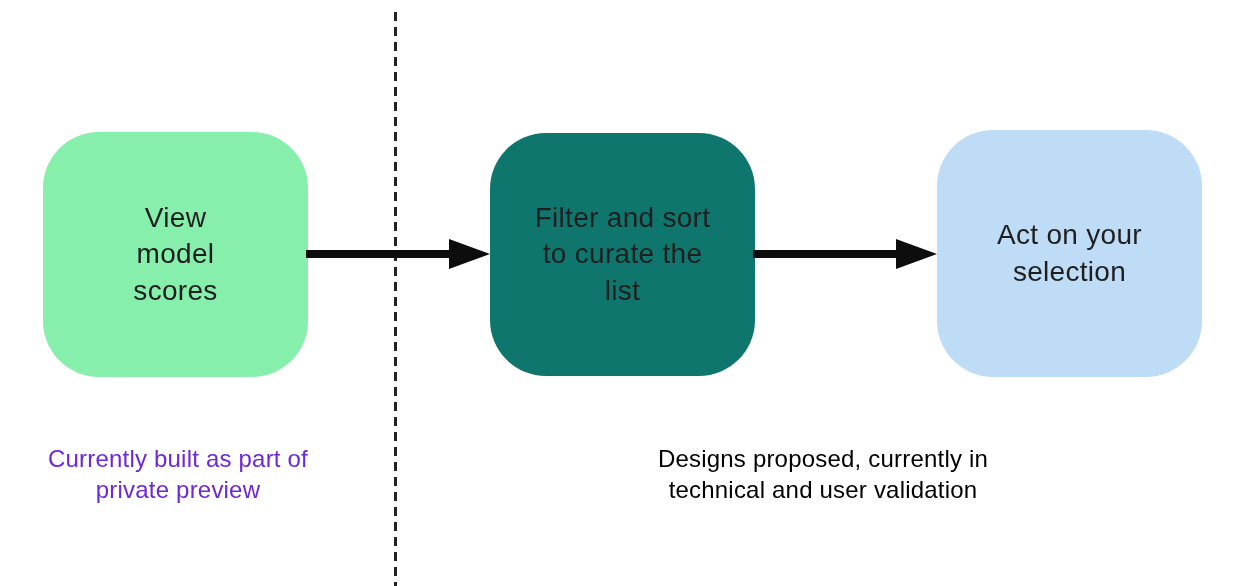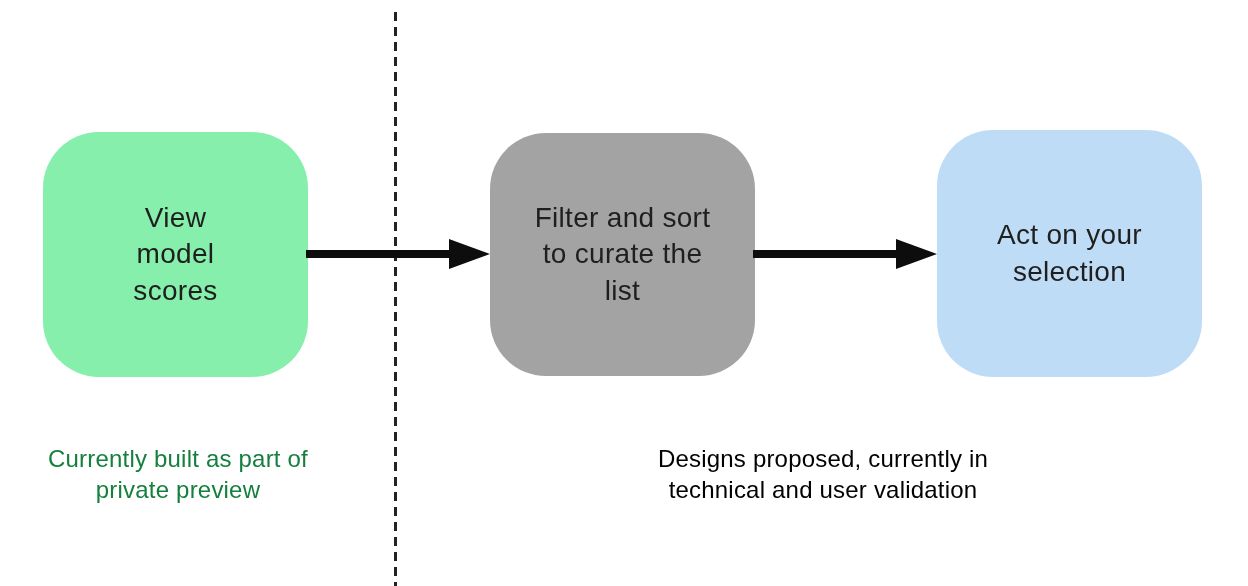--- a/index.html
+++ b/index.html
@@ -64,33 +64,33 @@
 
   <div class="box box-1" style="background-color: #86efac;">View
 model
 scores</div>
 
   <svg class="arrow-svg arrow-1" viewBox="0 0 190 44">
     <line x1="3" y1="22" x2="150" y2="22" stroke-width="8" stroke="#0d0d0d"></line>
     <polygon points="146,7 187,22 146,37" fill="#0d0d0d"></polygon>
   </svg>
 
-  <div class="box box-2" style="background-color: #a3a3a3;">Filter and sort
+  <div class="box box-2" style="background-color: #0f766e;">Filter and sort
 to curate the
 list</div>
 
   <svg class="arrow-svg arrow-2" viewBox="0 0 190 44">
     <line x1="3" y1="22" x2="150" y2="22" stroke-width="8" stroke="#0d0d0d"></line>
     <polygon points="146,7 187,22 146,37" fill="#0d0d0d"></polygon>
   </svg>
 
   <div class="box box-3" style="background-color: rgb(191, 220, 246);">Act on your
 selection</div>
 
-  <div class="caption caption-left" style="color: #15803d;">
+  <div class="caption caption-left" style="color: #6d28d9;">
     <div>Currently built as part of</div>
     <div>private preview</div>
   </div>
 
   <div class="caption caption-right" style="color: #000000;">
     <div>Designs proposed, currently in</div>
     <div>technical and user validation</div>
   </div>
 
 </div>

